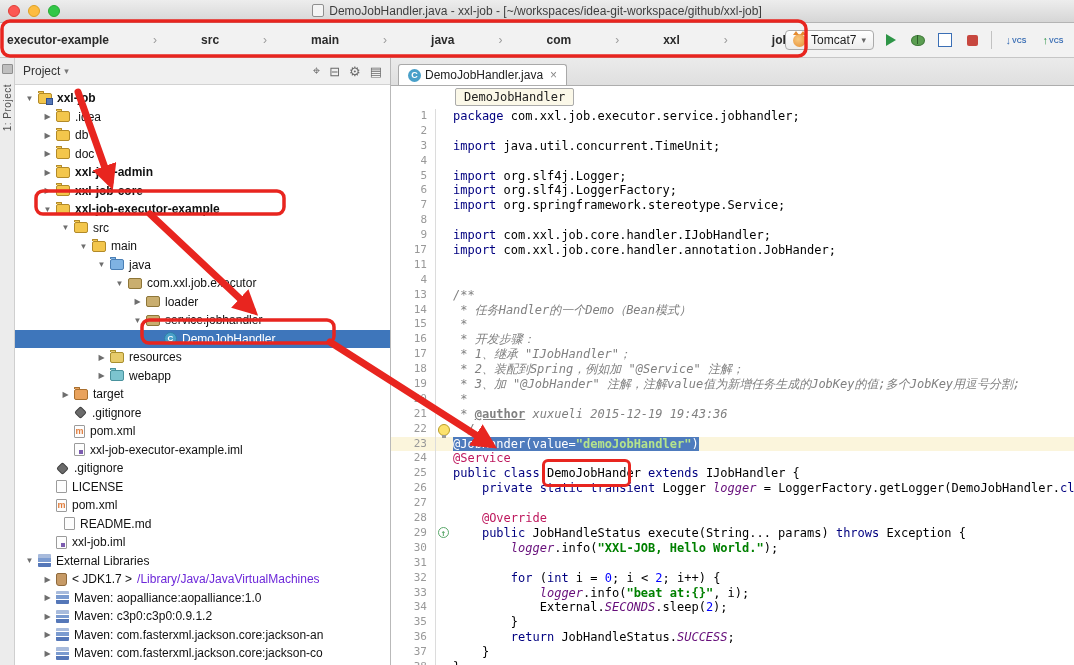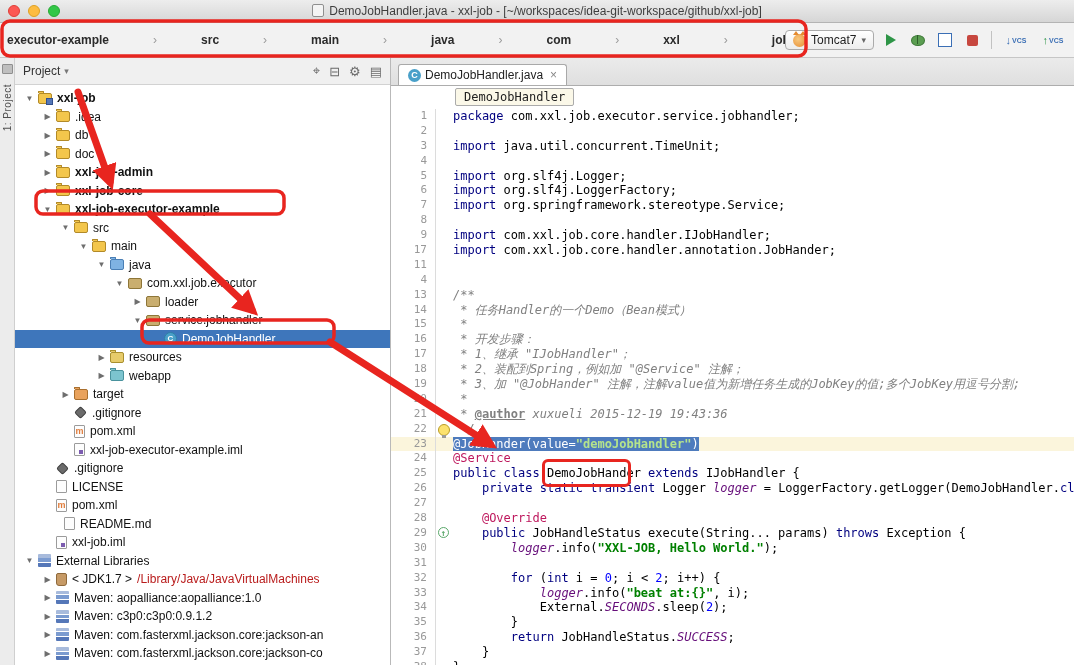--- a/index.html
+++ b/index.html
@@ -75,21 +75,21 @@
   .ph-dd { font-size:9px; color:#777; }
   .ph-icons { margin-left:auto; display:flex; align-items:center; gap:9px; color:#6B6B6B; font-size:13px; }
   .hicon { cursor:default; }
   .tree { flex:1; overflow:hidden; font-size:12px; padding-top:4px; }
   .trow { height:18.5px; display:flex; align-items:center; white-space:nowrap; }
   .trow.sel { background:#3E76BB; }
   .trow.sel .tlabel { color:#FFF; }
   .tarrow { width:13px; flex:none; font-size:8px; color:#6E6E6E; text-align:center; }
   .tlabel { color:#111; }
   .tlabel.b { font-weight:700; }
-  .thint { color:#b91c1c; margin-left:5px; }
+  .thint { color:#6d28d9; margin-left:5px; }
   
   .ti { width:14px; height:11px; flex:none; margin:0 5px 0 2px; position:relative; border-radius:2px;
     --fc:#F3C64C; --fb:#B28A28; background:var(--fc); border:1px solid var(--fb); box-sizing:border-box; }
   .ti-folder::before, .ti-project::before, .ti-srcfolder::before, .ti-resfolder::before,
   .ti-webfolder::before, .ti-exfolder::before {
     content:""; position:absolute; top:-3px; left:-1px; width:6px; height:2px;
     background:var(--fc); border:1px solid var(--fb); border-bottom:none; border-radius:1px 1px 0 0; box-sizing:border-box;
   }
   .ti-srcfolder { --fc:#7FB3E3; --fb:#4A7FB5; }
   .ti-webfolder { --fc:#7CC4CF; --fb:#49929D; }

